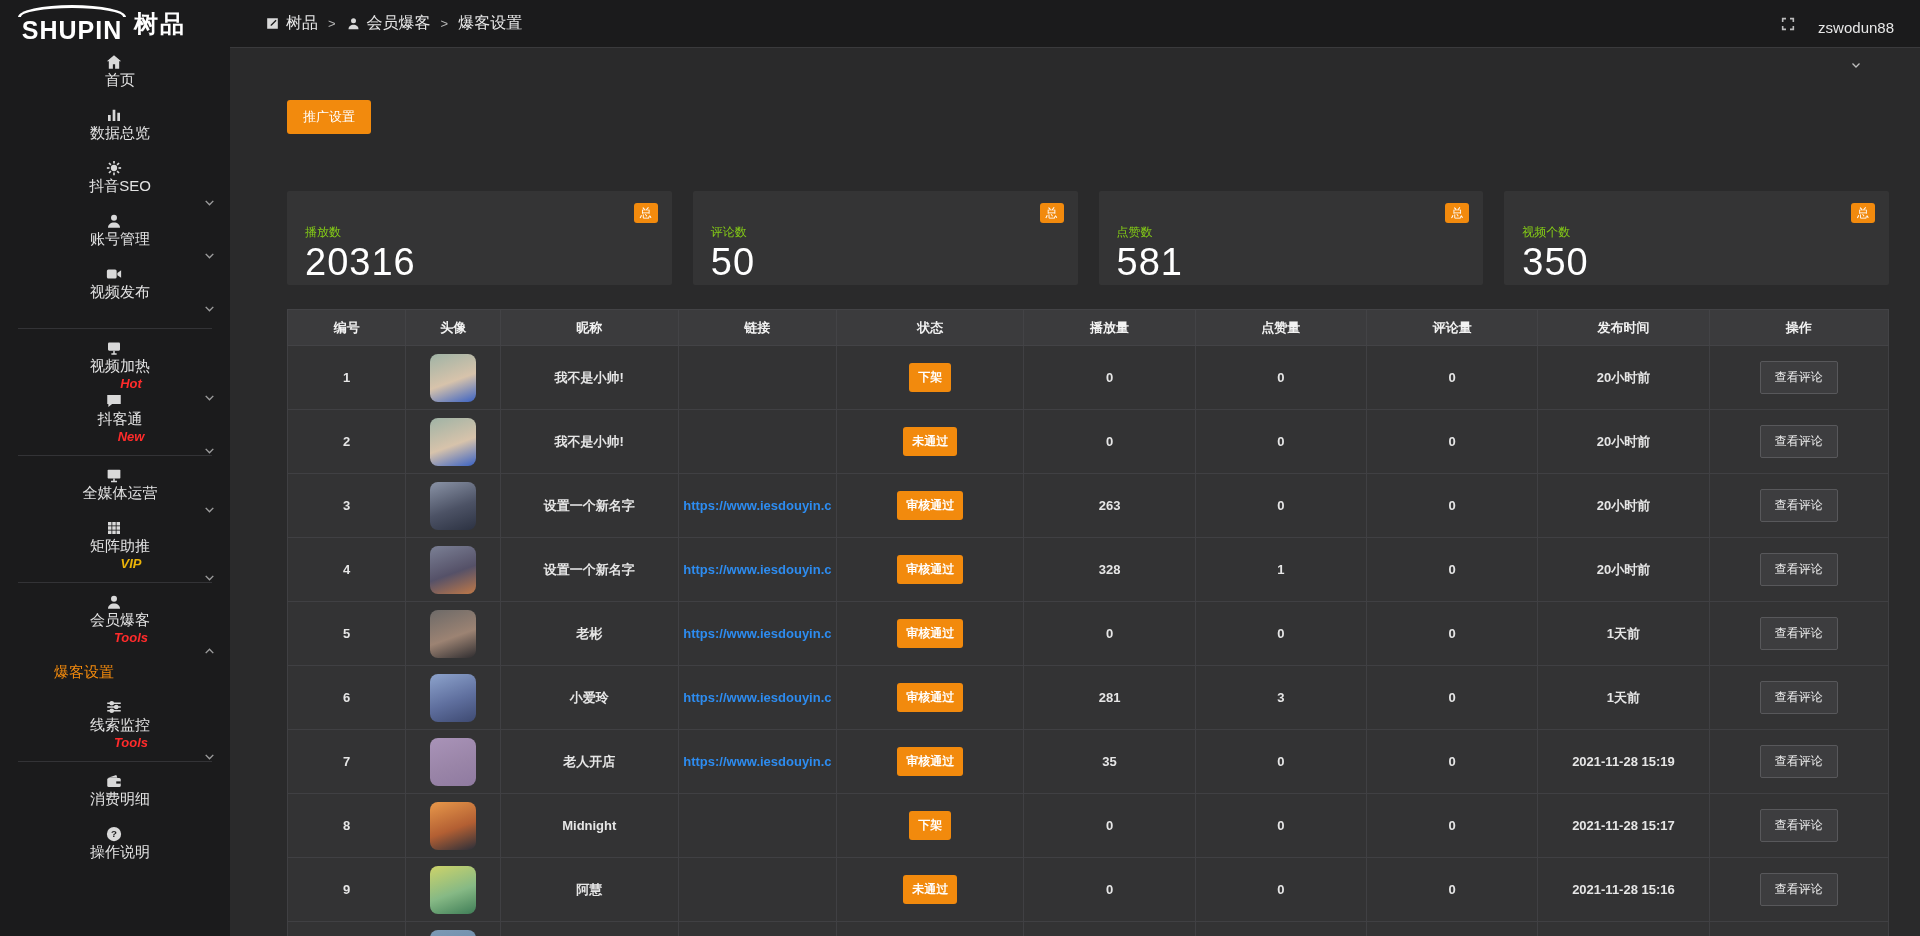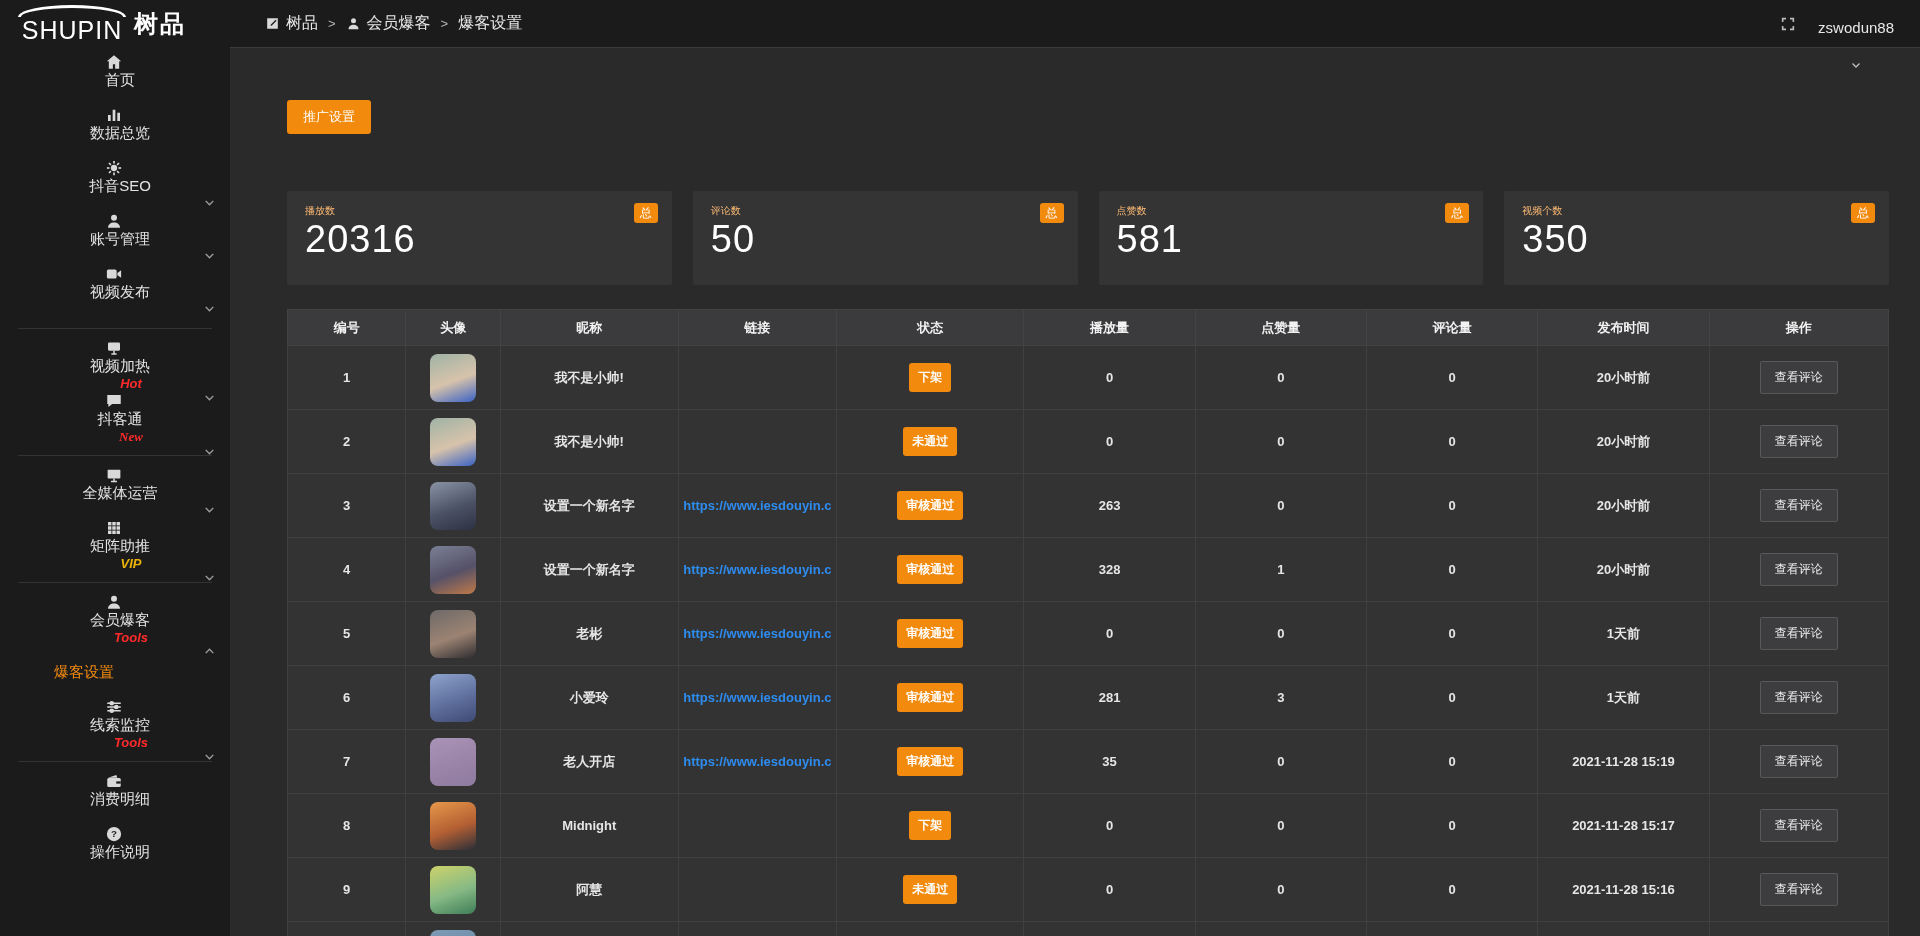--- a/index.html
+++ b/index.html
@@ -6,21 +6,21 @@
   html,body { width:1920px; height:936px; overflow:hidden; background:#2a2a2b;
               font-family:"Liberation Sans","DejaVu Sans",sans-serif; }
   .app { display:flex; width:1920px; height:936px; }
 
   
   .sidebar { width:230px; height:936px; background:#1b1b1c; flex:0 0 230px; }
   .logo { height:48px; display:flex; align-items:center; padding-left:18px; gap:8px; cursor:pointer; }
   .logo-en-wrap { display:flex; flex-direction:column; align-items:center; }
   .logo-arc { width:108px; height:12px; border:3px solid #fff; border-bottom:none;
               border-radius:54px 54px 0 0 / 12px 12px 0 0; margin-bottom:1px; }
-  .logo-en { color:#fff; font-weight:normal; font-size:25px; letter-spacing:1px; line-height:1; }
+  .logo-en { color:#fff; font-weight:bold; font-size:25px; letter-spacing:1px; line-height:1; }
   .logo-cn { color:#fff; font-weight:bold; font-size:24px; letter-spacing:2px; }
   .menu { padding-top:5px; }
   .menu-item { height:53px; display:flex; align-items:center; padding:0 14px 0 24px;
                color:#e3e3e3; font-size:15px; cursor:pointer;flex-direction:column; }
   .mi-icon { width:18px; height:18px; margin-right:12px; display:inline-flex; }
   .mi-icon svg { width:18px; height:18px; }
   .mi-label { flex:0 0 auto; }
   .mi-badge { font-style:italic; font-weight:bold; font-size:13px; margin-left:22px; }
   .mi-chevron { margin-left:auto; display:inline-flex; opacity:.75; }
   .mi-chevron svg { width:13px; height:13px; }
@@ -44,21 +44,21 @@
   .username svg { width:12px; height:12px; opacity:.85; }
 
   
   .content { flex:1; padding:0 31px 0 57px; background:#2a2a2b; }
   .promo-btn { margin:52px 0 0 0; background:#f28a0d; color:#fff; border:none; border-radius:3px;
                font-size:13px; padding:8px 16px; cursor:pointer;
                font-family:"Liberation Sans","DejaVu Sans",sans-serif; }
   .stats { display:flex; gap:21px; margin-top:57px; }
   .stat-card { flex:1; height:94px; background:#343435; border-radius:2px;
                padding:13px 18px; position:relative; }
-  .stat-label { color:#fdba74; font-size:10px; }
+  .stat-label { color:#84cc16; font-size:12px;margin-top:20px; }
   .stat-value { color:#fff; font-size:38px; font-weight:300; line-height:1.15; letter-spacing:1px; }
   .stat-badge { position:absolute; top:12px; right:14px; background:#f28a0d; color:#fff;
                 font-size:12px; padding:4px 6px; border-radius:3px; line-height:1; }
 
   
   .table-wrap { margin-top:24px; }
   table { width:100%; border-collapse:collapse; table-layout:fixed; background:#333334; }
   th { background:#3b3b3d; color:#f2f2f2; font-size:13px; font-weight:bold;
        height:36px; border:1px solid #434346; }
   td { height:64px; border:1px solid #404043; text-align:center; color:#e6e6e6;
@@ -171,21 +171,21 @@
             </svg>
           </span>
         </div>
         <div class="menu-item">
           <span class="mi-icon">
             <svg viewBox="0 0 24 24" fill="#d9d9d9">
               <path d="M3 4h18v12H9.5L4.5 20v-4H3z"></path>
             </svg>
           </span>
           <span class="mi-label">抖客通</span>
-          <span class="mi-badge" style="color: rgb(255, 43, 43); font-family: Liberation Serif, serif;">New</span>
+          <span class="mi-badge" style="color: rgb(255, 43, 43);">New</span>
           <span class="mi-chevron">
             <svg viewBox="0 0 24 24" fill="none" stroke="#c9c9c9" stroke-width="2.6">
               <path d="M5 9l7 7 7-7"></path>
             </svg>
           </span>
         </div>
         <div class="menu-divider"></div>
         <div class="menu-item">
           <span class="mi-icon">
             <svg viewBox="0 0 24 24" fill="none" stroke="#d9d9d9" stroke-width="2">

